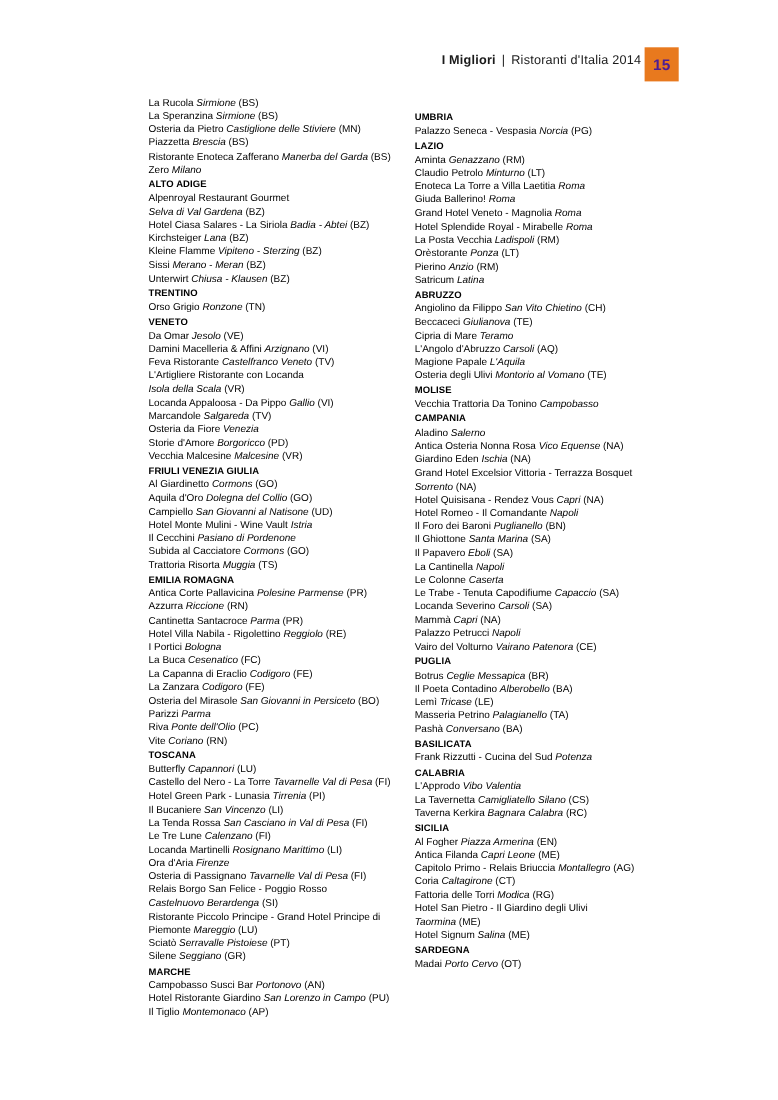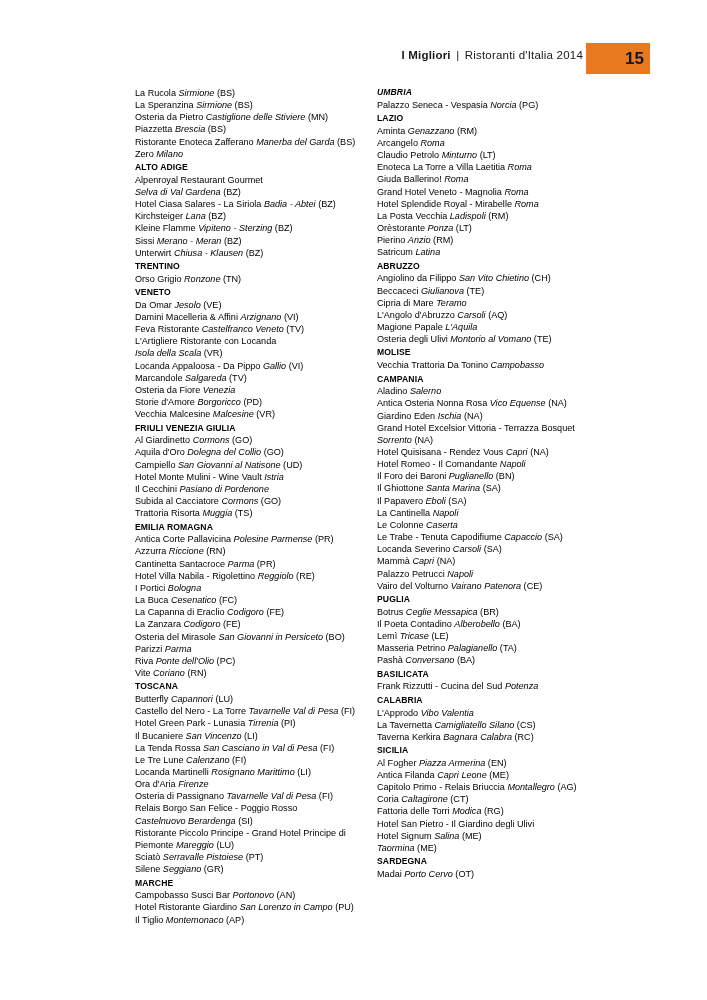--- a/index.html
+++ b/index.html
@@ -45,27 +45,26 @@
     color: #1a1a1a;
     padding: 0 2px;
   }
   .page-number-box {
     position: absolute;
     left: 586px;
     top: -6px;
     width: 31px;
     height: 31px;
     background: #e8791e;
-    color: #0f172a;
+    color: #4c1d95;
     font-weight: bold;
-    font-size: 17px;
+    font-size: 14px;
     display: flex;
     align-items: center;
     justify-content: center;
-    padding-left: 33px;
   }
 
   
   .columns {
     position: absolute;
     left: 0;
     top: 82px;
     width: 707px;
   }
   .col {
@@ -84,22 +83,21 @@
   }
   .region {
     font-weight: bold;
     font-size: 8.6px;
     letter-spacing: 0.1px;
     margin-top: 2.2px;
     margin-bottom: 0.3px;
     line-height: 11.4px;
   }
   .region:first-child {
-    margin-top: 0;
-    font-style: italic;
+    margin-top: 14px;
   }
   .entry {
     white-space: normal;
     line-height: 12.15px;
   }
   .entry i {
     font-style: italic;
   }
 </style>
 </head>
@@ -185,21 +183,20 @@
         <div class="region">MARCHE</div>
         <div class="entry"><span>Campobasso Susci Bar </span><i>Portonovo</i><span> (AN)</span></div>
         <div class="entry"><span>Hotel Ristorante Giardino </span><i>San Lorenzo in Campo</i><span> (PU)</span></div>
         <div class="entry"><span>Il Tiglio </span><i>Montemonaco</i><span> (AP)</span></div>
       </div>
     <div class="col col-right" id="col-right">
         <div class="region">UMBRIA</div>
         <div class="entry"><span>Palazzo Seneca - Vespasia </span><i>Norcia</i><span> (PG)</span></div>
         <div class="region">LAZIO</div>
         <div class="entry"><span>Aminta </span><i>Genazzano</i><span> (RM)</span></div>
-        <div class="entry"><span>Arcangelo </span><i>Roma</i></div>
         <div class="entry"><span>Claudio Petrolo </span><i>Minturno</i><span> (LT)</span></div>
         <div class="entry"><span>Enoteca La Torre a Villa Laetitia </span><i>Roma</i></div>
         <div class="entry"><span>Giuda Ballerino! </span><i>Roma</i></div>
         <div class="entry"><span>Grand Hotel Veneto - Magnolia </span><i>Roma</i></div>
         <div class="entry"><span>Hotel Splendide Royal - Mirabelle </span><i>Roma</i></div>
         <div class="entry"><span>La Posta Vecchia </span><i>Ladispoli</i><span> (RM)</span></div>
         <div class="entry"><span>Orèstorante </span><i>Ponza</i><span> (LT)</span></div>
         <div class="entry"><span>Pierino </span><i>Anzio</i><span> (RM)</span></div>
         <div class="entry"><span>Satricum </span><i>Latina</i></div>
         <div class="region">ABRUZZO</div>
@@ -241,20 +238,20 @@
         <div class="entry"><span>L'Approdo </span><i>Vibo Valentia</i></div>
         <div class="entry"><span>La Tavernetta </span><i>Camigliatello Silano</i><span> (CS)</span></div>
         <div class="entry"><span>Taverna Kerkira </span><i>Bagnara Calabra</i><span> (RC)</span></div>
         <div class="region">SICILIA</div>
         <div class="entry"><span>Al Fogher </span><i>Piazza Armerina</i><span> (EN)</span></div>
         <div class="entry"><span>Antica Filanda </span><i>Capri Leone</i><span> (ME)</span></div>
         <div class="entry"><span>Capitolo Primo - Relais Briuccia </span><i>Montallegro</i><span> (AG)</span></div>
         <div class="entry"><span>Coria </span><i>Caltagirone</i><span> (CT)</span></div>
         <div class="entry"><span>Fattoria delle Torri </span><i>Modica</i><span> (RG)</span></div>
         <div class="entry"><span>Hotel San Pietro - Il Giardino degli Ulivi</span></div>
+        <div class="entry"><i>Taormina</i><span> (ME)</span></div>
         <div class="entry"><span>Hotel Signum </span><i>Salina</i><span> (ME)</span></div>
-        <div class="entry"><i>Taormina</i><span> (ME)</span></div>
         <div class="region">SARDEGNA</div>
         <div class="entry"><span>Madai </span><i>Porto Cervo</i><span> (OT)</span></div>
       </div>
   </div>
 
 </div>
 
 </body></html>

